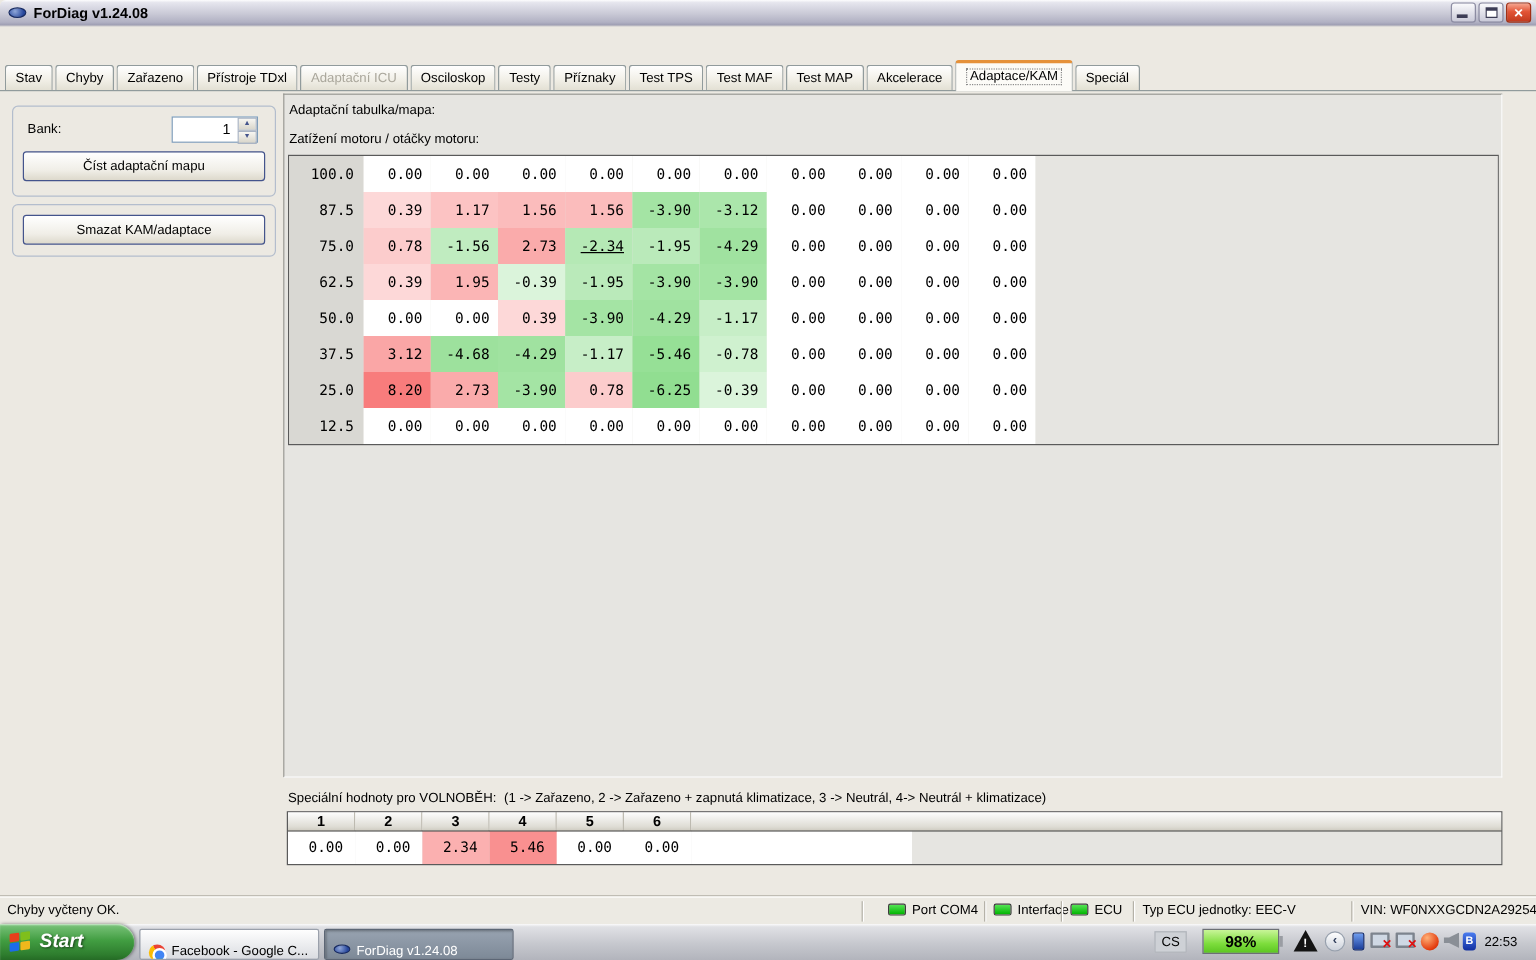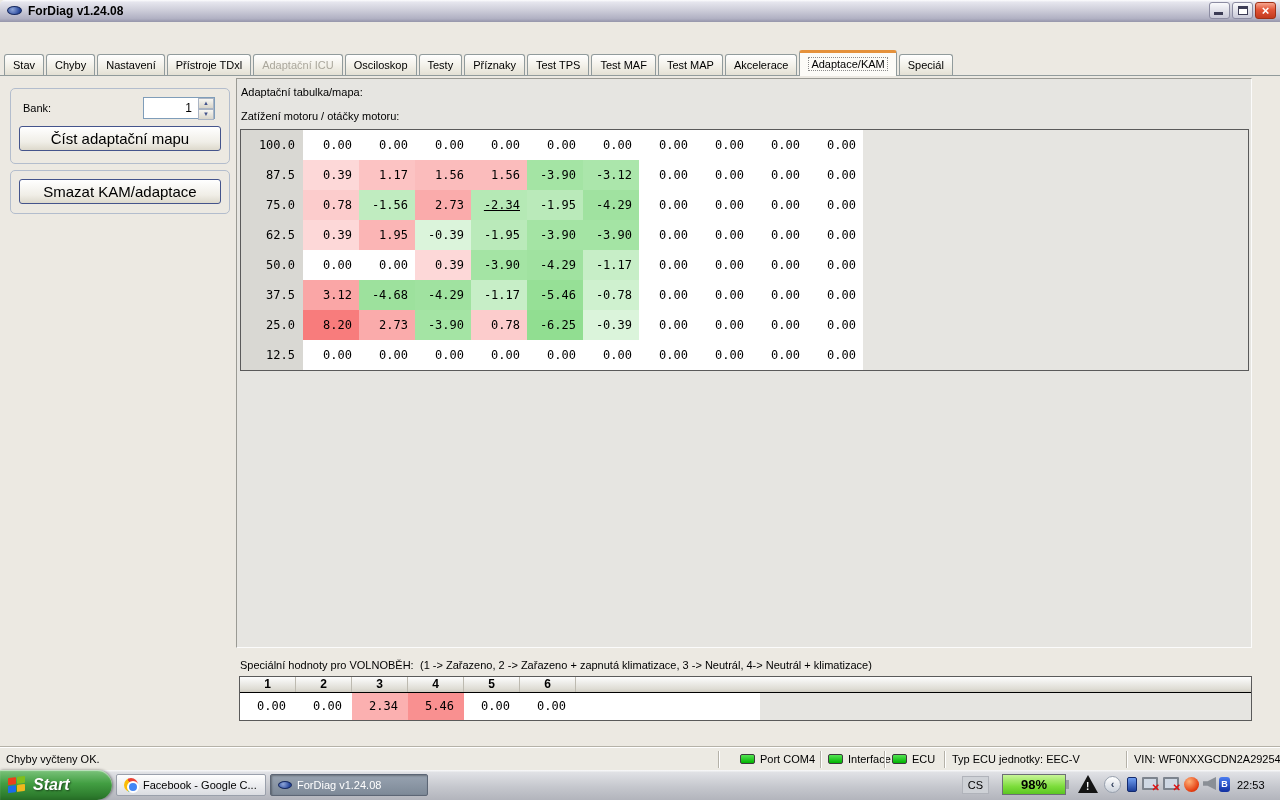--- a/index.html
+++ b/index.html
@@ -32,21 +32,21 @@
 
 
 .groupbox{position:absolute;border:1px solid #b3bdcd;border-radius:5px;}
 .gb1{left:10px;top:88px;width:220px;height:76px;}
 .gb2{left:10px;top:170px;width:220px;height:44px;}
 .banklabel{position:absolute;left:12px;top:13px;}
 .spinner{position:absolute;right:14px;top:8px;width:72px;height:22px;background:#fff;border:1px solid #7f9db9;}
 .spinval{position:absolute;right:22px;top:3px;font-size:12px;}
 .spinbtns{position:absolute;right:0;top:0;width:16px;height:20px;display:flex;flex-direction:column;}
 .sbv{flex:1;font-size:6px;line-height:9px;text-align:center;color:#44548c;background:linear-gradient(#f7f6f2,#d8d5ca);border:1px solid #aab4c4;cursor:pointer;}
-.xpbtn{position:absolute;left:8px;width:202px;height:25px;border:1px solid #44548c;border-radius:3px;background:linear-gradient(#ffffff,#f0eee7 65%,#ddd9cc);font-family:"Liberation Sans",sans-serif;font-size:15px;cursor:pointer;}
+.xpbtn{position:absolute;left:8px;width:202px;height:25px;border:1px solid #44548c;border-radius:3px;background:linear-gradient(#ffffff,#f0eee7 65%,#ddd9cc);font-family:"Liberation Sans",sans-serif;font-size:11px;cursor:pointer;}
 .gb1 .xpbtn{top:37px;}
 .gb2 .xpbtn{top:8px;}
 
 
 .mainpanel{position:absolute;left:236px;top:78px;width:1016px;height:570px;background:#e6e5e1;
  border-top:1px solid #9a9a94;border-left:1px solid #9a9a94;border-right:1px solid #fbfbfb;border-bottom:1px solid #fbfbfb;}
 .lbl{position:absolute;white-space:nowrap;}
 .l1{left:4px;top:7px;}
 .l2{left:4px;top:31px;}
 .maptable{position:absolute;left:3px;top:50px;width:1009px;border:1px solid #5a5a5a;background:#e6e5e1;}
@@ -86,21 +86,21 @@
 
 
 .taskbar{position:absolute;left:0;top:770px;width:1280px;height:30px;background:linear-gradient(#fbfbfb,#e0e1e5 8%,#c6c8ce 55%,#b2b4bc 100%);}
 .startbtn{position:absolute;left:0;top:0;width:112px;height:30px;border-radius:0 15px 15px 0;
  background:linear-gradient(#7cc47c,#429e42 45%,#2e7d2e 85%,#256b25);display:flex;align-items:center;gap:7px;padding-left:8px;cursor:pointer;
  box-shadow:inset 0 1px 1px rgba(255,255,255,.55),1px 0 3px rgba(0,0,0,.45);}
 .startlabel{color:#fff;font-weight:bold;font-style:italic;font-size:16px;text-shadow:1px 1px 2px rgba(0,0,0,.55);}
 .winflag{width:18px;height:16px;display:grid;grid-template-columns:8px 8px;grid-template-rows:7px 7px;gap:1px;transform:skewY(-8deg);}
 .winflag i{border-radius:1px;display:block;}
 .wf1{background:#e8401c;} .wf2{background:#7fbf1c;} .wf3{background:#1c6ce8;} .wf4{background:#f0b81c;}
-.task{position:absolute;top:4px;height:22px;border-radius:2px;display:flex;align-items:center;gap:5px;padding:0 7px;font-size:11px;cursor:pointer;overflow:hidden;white-space:nowrap;}
+.task{position:absolute;top:4px;height:22px;border-radius:2px;display:flex;gap:5px;padding:12px 7px;font-size:11px;cursor:pointer;overflow:hidden;white-space:nowrap;}
 .task1{left:116px;width:150px;background:linear-gradient(#fefefe,#dadce1);border:1px solid #9aa0ab;}
 .task2{left:270px;width:158px;background:linear-gradient(#98a3b1,#7d8997);border:1px solid #5c6675;color:#fff;box-shadow:inset 1px 1px 2px rgba(0,0,0,.3);}
 .chromeicon{width:14px;height:14px;border-radius:50%;background:conic-gradient(from -30deg,#ea4335 0 33%,#34a853 33% 66%,#fbbc05 66% 100%);position:relative;flex:none;}
 .chromeicon::after{content:"";position:absolute;left:3px;top:3px;width:8px;height:8px;border-radius:50%;background:#4285f4;border:2px solid #fff;}
 .fdicon{width:14px;height:8px;border-radius:50%;background:radial-gradient(circle at 35% 35%,#8fa6d8,#27479c 75%);border:1px solid #162960;flex:none;}
 
 
 .lang{position:absolute;left:962px;top:6px;width:27px;height:18px;background:#ced1d6;border:1px solid #b0b3ba;text-align:center;line-height:16px;cursor:pointer;}
 .battpct{position:absolute;left:1002px;top:4px;width:64px;height:21px;background:linear-gradient(#c8f598,#7ddd3c 60%,#5cc622);border:1px solid #6c6f75;text-align:center;line-height:19px;font-weight:bold;font-size:13px;cursor:pointer;}
 .battpct::after{content:"";position:absolute;right:-4px;top:5px;width:3px;height:9px;background:#9a9da3;}
@@ -133,21 +133,21 @@
           <i></i>
         </span>
       <span class="wbtn close">×</span>
     </span>
   </div>
 
 
   <div class="tabstrip">
       <div class="tab"><span>Stav</span></div>
       <div class="tab"><span>Chyby</span></div>
-      <div class="tab"><span>Nastavení</span></div>
+      <div class="tab"><span>Zařazeno</span></div>
       <div class="tab"><span>Přístroje TDxl</span></div>
       <div class="tab disabled"><span>Adaptační ICU</span></div>
       <div class="tab"><span>Osciloskop</span></div>
       <div class="tab"><span>Testy</span></div>
       <div class="tab"><span>Příznaky</span></div>
       <div class="tab"><span>Test TPS</span></div>
       <div class="tab"><span>Test MAF</span></div>
       <div class="tab"><span>Test MAP</span></div>
       <div class="tab"><span>Akcelerace</span></div>
       <div class="tab selected"><span class="focusring">Adaptace/KAM</span></div>

